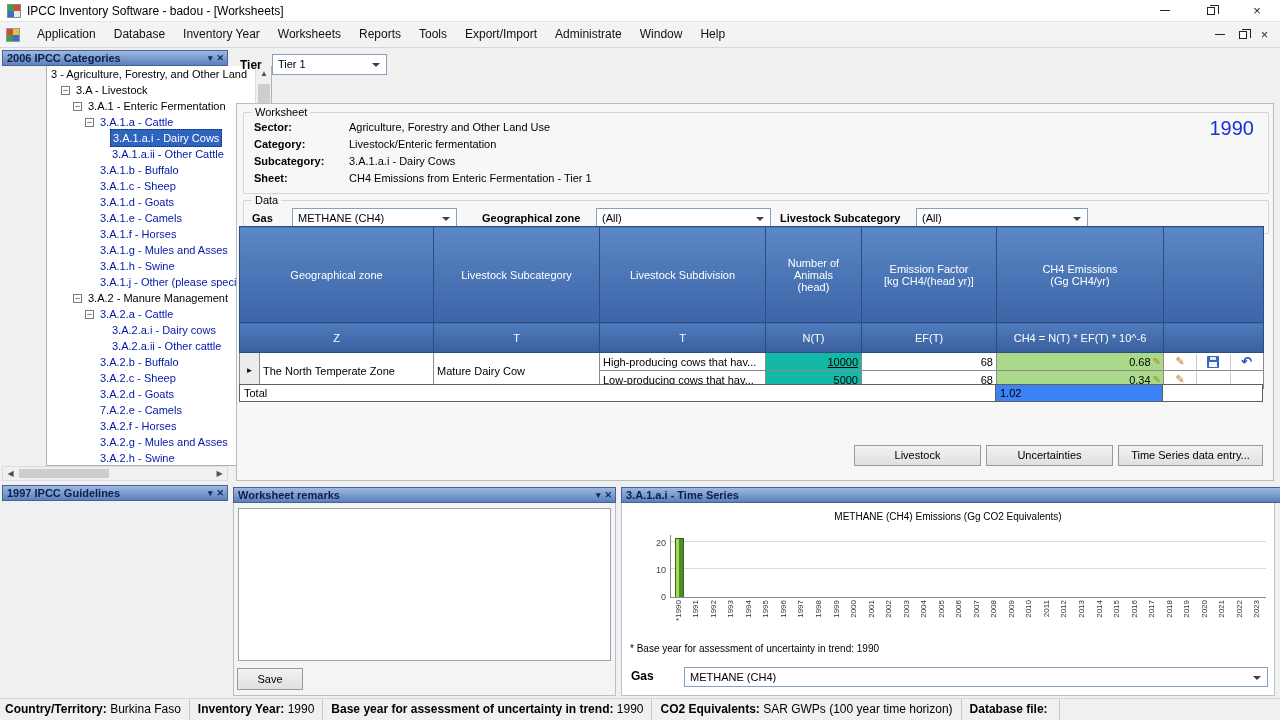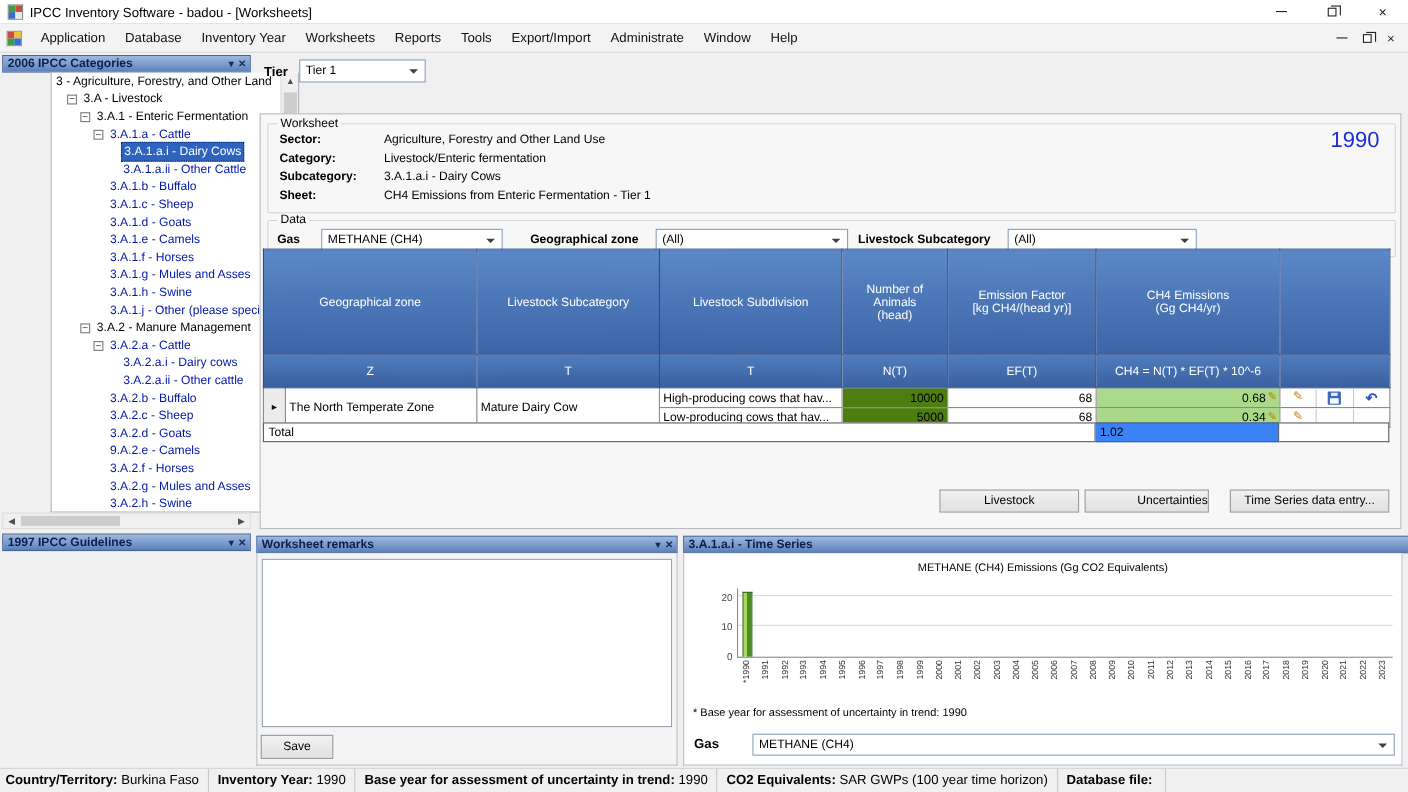--- a/index.html
+++ b/index.html
@@ -70,21 +70,21 @@
 
   
   .grid-wrap { position:absolute; left:2px; top:122px; width:1026px; }
   table.grid { border-collapse:collapse; table-layout:fixed; width:1024px; border:1px solid #5f5f5f; }
   table.grid th, table.grid td { overflow:hidden; }
   .gh1 th { background:linear-gradient(180deg,#5b88c7,#3c64a6); color:#fff; font-size:11px; font-weight:normal; text-align:center; vertical-align:middle; border:1px solid #2c4d85; height:96px; white-space:pre-line; padding:2px; }
   .gh2 th { background:linear-gradient(180deg,#4f7cbd,#3a5f9e); color:#fff; font-size:11px; font-weight:normal; text-align:center; border:1px solid #2c4d85; height:30px; white-space:nowrap; }
   .drow td { border:1px solid #8b8b8b; height:18px; font-size:11px; background:#fff; padding:0 3px; white-space:nowrap; vertical-align:middle; }
   td.ind { background:#ececec; text-align:center; padding:0; color:#111; font-size:8px; }
   td.num { text-align:right; }
-  td.ro { background:#4d7c0f; }
+  td.ro { background:#14b8a6;text-decoration:underline; }
   td.green { background:#a9d989; padding:0 2px; }
   .greenflex { display:flex; align-items:center; }
   .gval { flex:1; text-align:right; padding-right:2px; }
   .pencil { color:#b8860b; font-size:10px; line-height:10px; flex:none; }
   td.btns { padding:0; }
   .btnflex { display:flex; height:100%; align-items:center; }
   .bcell { flex:1; height:16px; display:flex; align-items:center; justify-content:center; border-right:1px solid #c9c9c9; }
   .bcell:last-child { border-right:none; }
   .pencil2 { color:#c07818; font-size:11px; line-height:11px; }
   .floppy { display:inline-block; width:12px; height:12px; background:#3a67b8; position:relative; border-radius:1px; }
@@ -268,21 +268,21 @@
         <div class="tree-row" style="padding-left: 38px;">
           <span class="exp-spacer"></span>
           <span class="tree-label">3.A.2.c - Sheep</span>
         </div>
         <div class="tree-row" style="padding-left: 38px;">
           <span class="exp-spacer"></span>
           <span class="tree-label">3.A.2.d - Goats</span>
         </div>
         <div class="tree-row" style="padding-left: 38px;">
           <span class="exp-spacer"></span>
-          <span class="tree-label">9.A.2.e - Camels</span>
+          <span class="tree-label">7.A.2.e - Camels</span>
         </div>
         <div class="tree-row" style="padding-left: 38px;">
           <span class="exp-spacer"></span>
           <span class="tree-label">3.A.2.f - Horses</span>
         </div>
         <div class="tree-row" style="padding-left: 38px;">
           <span class="exp-spacer"></span>
           <span class="tree-label">3.A.2.g - Mules and Asses</span>
         </div>
         <div class="tree-row" style="padding-left: 38px;">
@@ -434,21 +434,21 @@
       </tbody>
         </table>
     </div>
     <div class="total-row">
       <span class="tcell t-label">Total</span>
       <span class="tcell t-green">1.02</span>
       <span class="tcell t-tail"></span>
     </div>
 
     <div class="btn" style="left:617px; top:341px; width:127px;">Livestock</div>
-    <div class="btn" style="left:749px; top:341px; width:113px;text-align:right;">Uncertainties</div>
+    <div class="btn" style="left:749px; top:341px; width:127px;">Uncertainties</div>
     <div class="btn" style="left:881px; top:341px; width:145px;">Time Series data entry...</div>
   </div>
 
   <div class="panel-caption" style="left:233px; top:487px; width:383px;">
     <span>Worksheet remarks</span>
     <span class="cap-icons">
       <span>▾</span>
         <span>✕</span>
     </span>
   </div>

